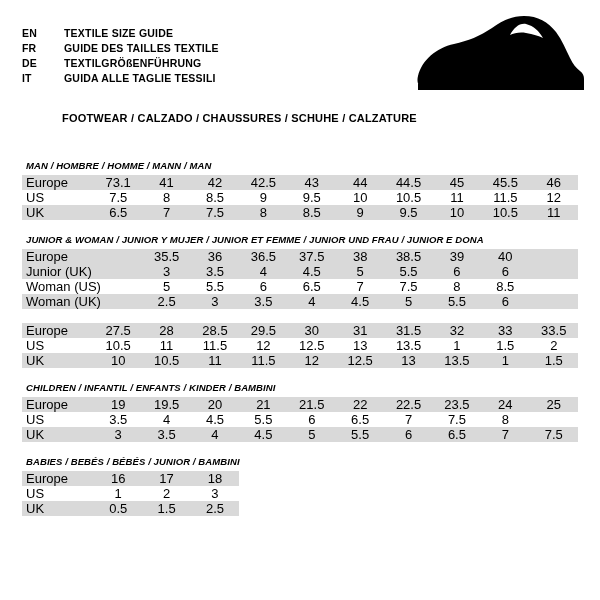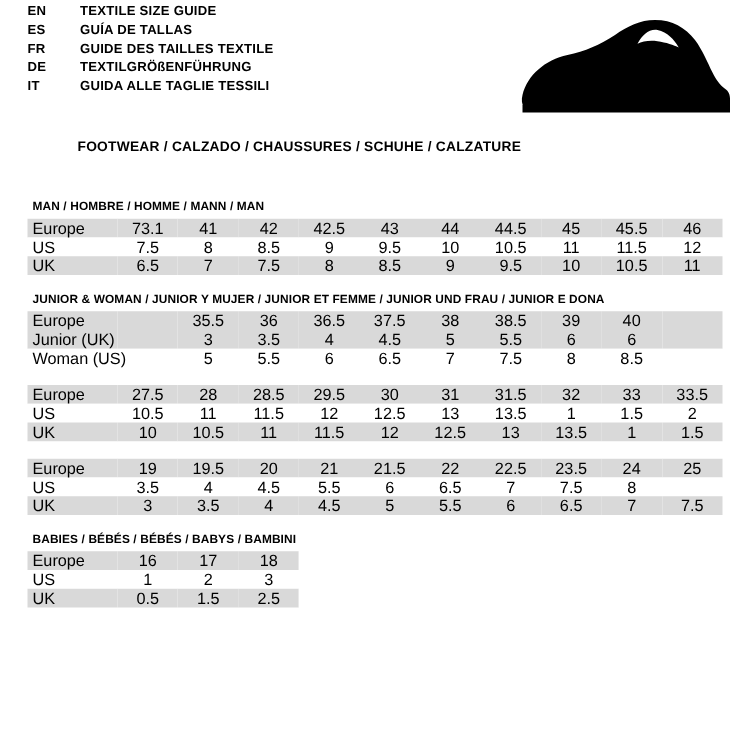--- a/index.html
+++ b/index.html
@@ -17,21 +17,21 @@
   .page {
     position: relative;
     width: 600px;
     height: 600px;
     box-sizing: border-box;
   }
 
   
   .header {
     position: absolute;
-    top: 3px;
+    top: 27px;
     left: 22px;
     width: 556px;
   }
   .lang-table {
     border-collapse: collapse;
     font-size: 10.5px;
     font-weight: bold;
     letter-spacing: 0.2px;
   }
   .lang-table td {
@@ -70,20 +70,21 @@
     width: 556px;
   }
   .section {
     margin-bottom: 14px;
   }
   .section-title {
     font-size: 9.5px;
     font-weight: bold;
     padding: 0 0 4px 4px;
     letter-spacing: 0.1px;
+    font-style: italic;
   }
   table.sizes {
     border-collapse: collapse;
     width: 100%;
     font-size: 13px;
     table-layout: fixed;
   }
   table.sizes td {
     height: 15px;
     text-align: center;
@@ -111,24 +112,20 @@
 <body>
 
 <div class="page">
 
   <div class="header">
     <table class="lang-table">
       <tbody>
         <tr>
           <td class="lang-code">EN</td>
           <td>TEXTILE SIZE GUIDE</td>
-        </tr>
-        <tr>
-          <td class="lang-code">ES</td>
-          <td>GUÍA DE TALLAS</td>
         </tr>
         <tr>
           <td class="lang-code">FR</td>
           <td>GUIDE DES TAILLES TEXTILE</td>
         </tr>
         <tr>
           <td class="lang-code">DE</td>
           <td>TEXTILGRÖßENFÜHRUNG</td>
         </tr>
         <tr>
@@ -237,20 +234,33 @@
             <td>5</td>
             <td>5.5</td>
             <td>6</td>
             <td>6.5</td>
             <td>7</td>
             <td>7.5</td>
             <td>8</td>
             <td>8.5</td>
             <td></td>
           </tr>
+          <tr class="shaded">
+            <td class="rowlabel">Woman (UK)</td>
+            <td></td>
+            <td>2.5</td>
+            <td>3</td>
+            <td>3.5</td>
+            <td>4</td>
+            <td>4.5</td>
+            <td>5</td>
+            <td>5.5</td>
+            <td>6</td>
+            <td></td>
+          </tr>
         </tbody>
       </table>
     </div>
 
     <div class="section">
       <table class="sizes">
         <tbody>
           <tr class="shaded">
             <td class="rowlabel">Europe</td>
             <td>27.5</td>
@@ -288,20 +298,21 @@
             <td>13</td>
             <td>13.5</td>
             <td>1</td>
             <td>1.5</td>
           </tr>
         </tbody>
       </table>
     </div>
 
     <div class="section">
+      <div class="section-title">CHILDREN / INFANTIL / ENFANTS / KINDER / BAMBINI</div>
       <table class="sizes">
         <tbody>
           <tr class="shaded">
             <td class="rowlabel">Europe</td>
             <td>19</td>
             <td>19.5</td>
             <td>20</td>
             <td>21</td>
             <td>21.5</td>
             <td>22</td>
@@ -334,21 +345,21 @@
             <td>6</td>
             <td>6.5</td>
             <td>7</td>
             <td>7.5</td>
           </tr>
         </tbody>
       </table>
     </div>
 
     <div class="section">
-      <div class="section-title">BABIES / BÉBÉS / BÉBÉS / BABYS / BAMBINI</div>
+      <div class="section-title">BABIES / BEBÉS / BÉBÉS / JUNIOR / BAMBINI</div>
       <table class="sizes">
         <tbody>
           <tr class="shaded">
             <td class="rowlabel">Europe</td>
             <td>16</td>
             <td>17</td>
             <td>18</td>
             <td class="filler" colspan="7"></td>
           </tr>
           <tr class="plain">

